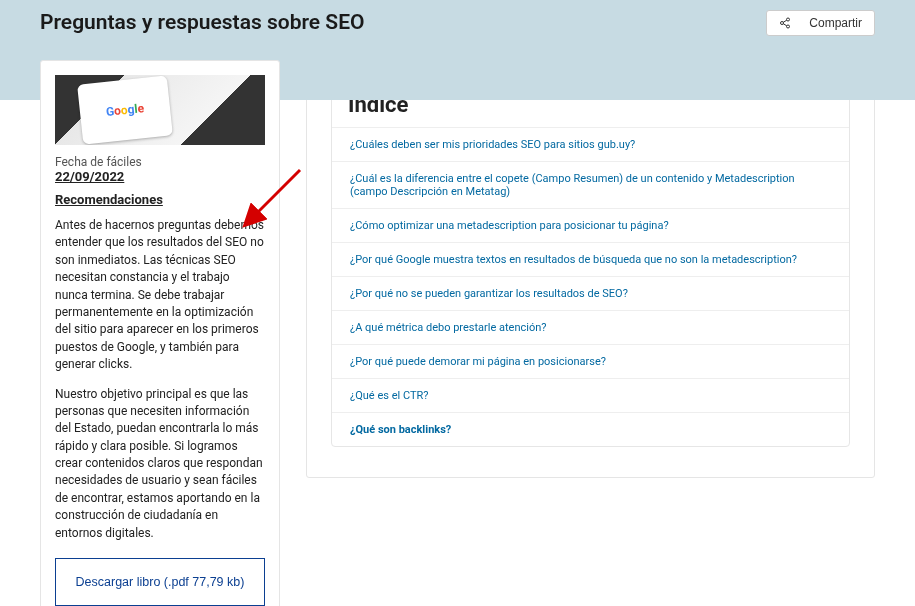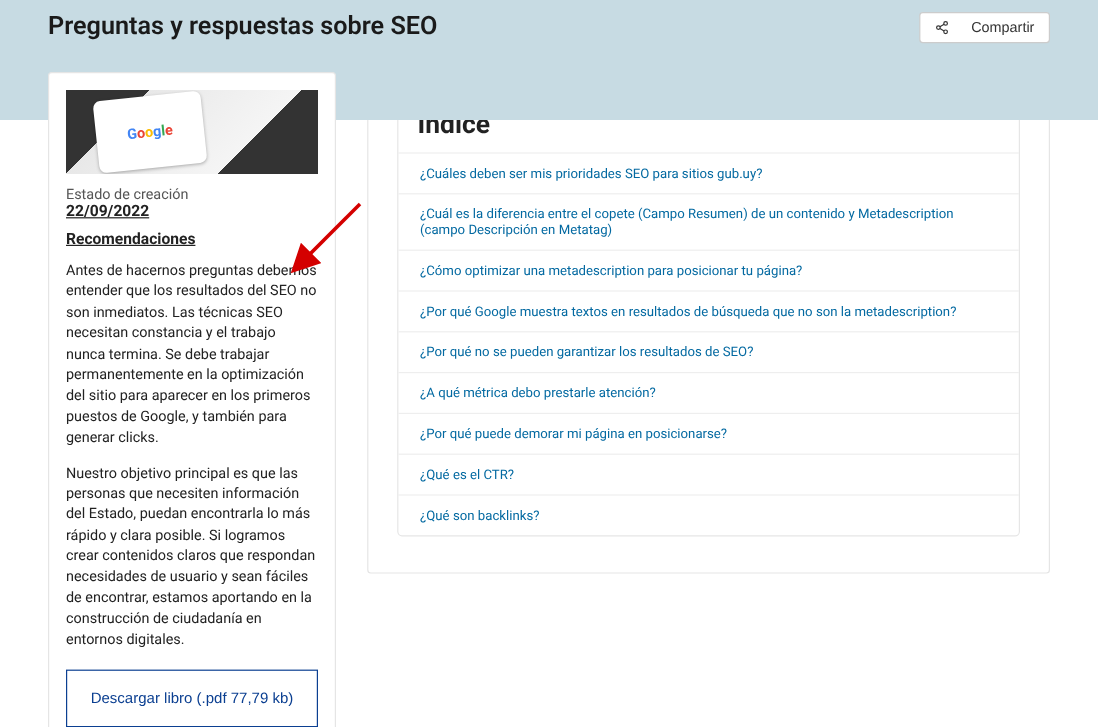--- a/index.html
+++ b/index.html
@@ -126,21 +126,21 @@
     margin: 0;
   }
   .index-list {
     list-style: none;
     margin: 0;
     padding: 0;
   }
   .index-list li {
     border-bottom: 1px solid #eee;
   }
-  .index-list li:last-child { border-bottom: none; }
+  .index-list li:last-child { border-bottom: none; font-weight: bold; }
   .index-list a {
     display: block;
     padding: 10px 18px;
     color: #0369a1;
     font-size: 11px;
     text-decoration: none;
   }
   .nav-pill {
     display: block;
     margin: 40px auto 0 auto;
@@ -181,21 +181,21 @@
 
   <div class="sidebar-wrap">
     <aside class="sidebar">
       <div class="thumb">
         <div class="thumb-phone">
           <span>
             <span class="g-b">G</span><span class="g-r">o</span><span class="g-y">o</span><span class="g-b">g</span><span class="g-g">l</span><span class="g-r">e</span>
           </span>
         </div>
       </div>
-      <div class="meta-label">Estado de creación</div>
+      <div class="meta-label">Fecha de fáciles</div>
       <div class="meta-value">22/09/2022</div>
       <div class="meta-value">Recomendaciones</div>
       <p class="desc">Antes de hacernos preguntas debemos entender que los resultados del SEO no son inmediatos. Las técnicas SEO necesitan constancia y el trabajo nunca termina. Se debe trabajar permanentemente en la optimización del sitio para aparecer en los primeros puestos de Google, y también para generar clicks.</p>
       <p class="desc">Nuestro objetivo principal es que las personas que necesiten información del Estado, puedan encontrarla lo más rápido y clara posible. Si logramos crear contenidos claros que respondan necesidades de usuario y sean fáciles de encontrar, estamos aportando en la construcción de ciudadanía en entornos digitales.</p>
       <button class="download-btn">Descargar libro (.pdf 77,79 kb)</button>
     </aside>
 
     <svg class="arrow" style="left:200px; top:100px;" width="70" height="70" viewBox="0 0 70 70">
       <defs>
         <marker id="ah" markerWidth="8" markerHeight="8" refX="2" refY="4" orient="auto">

